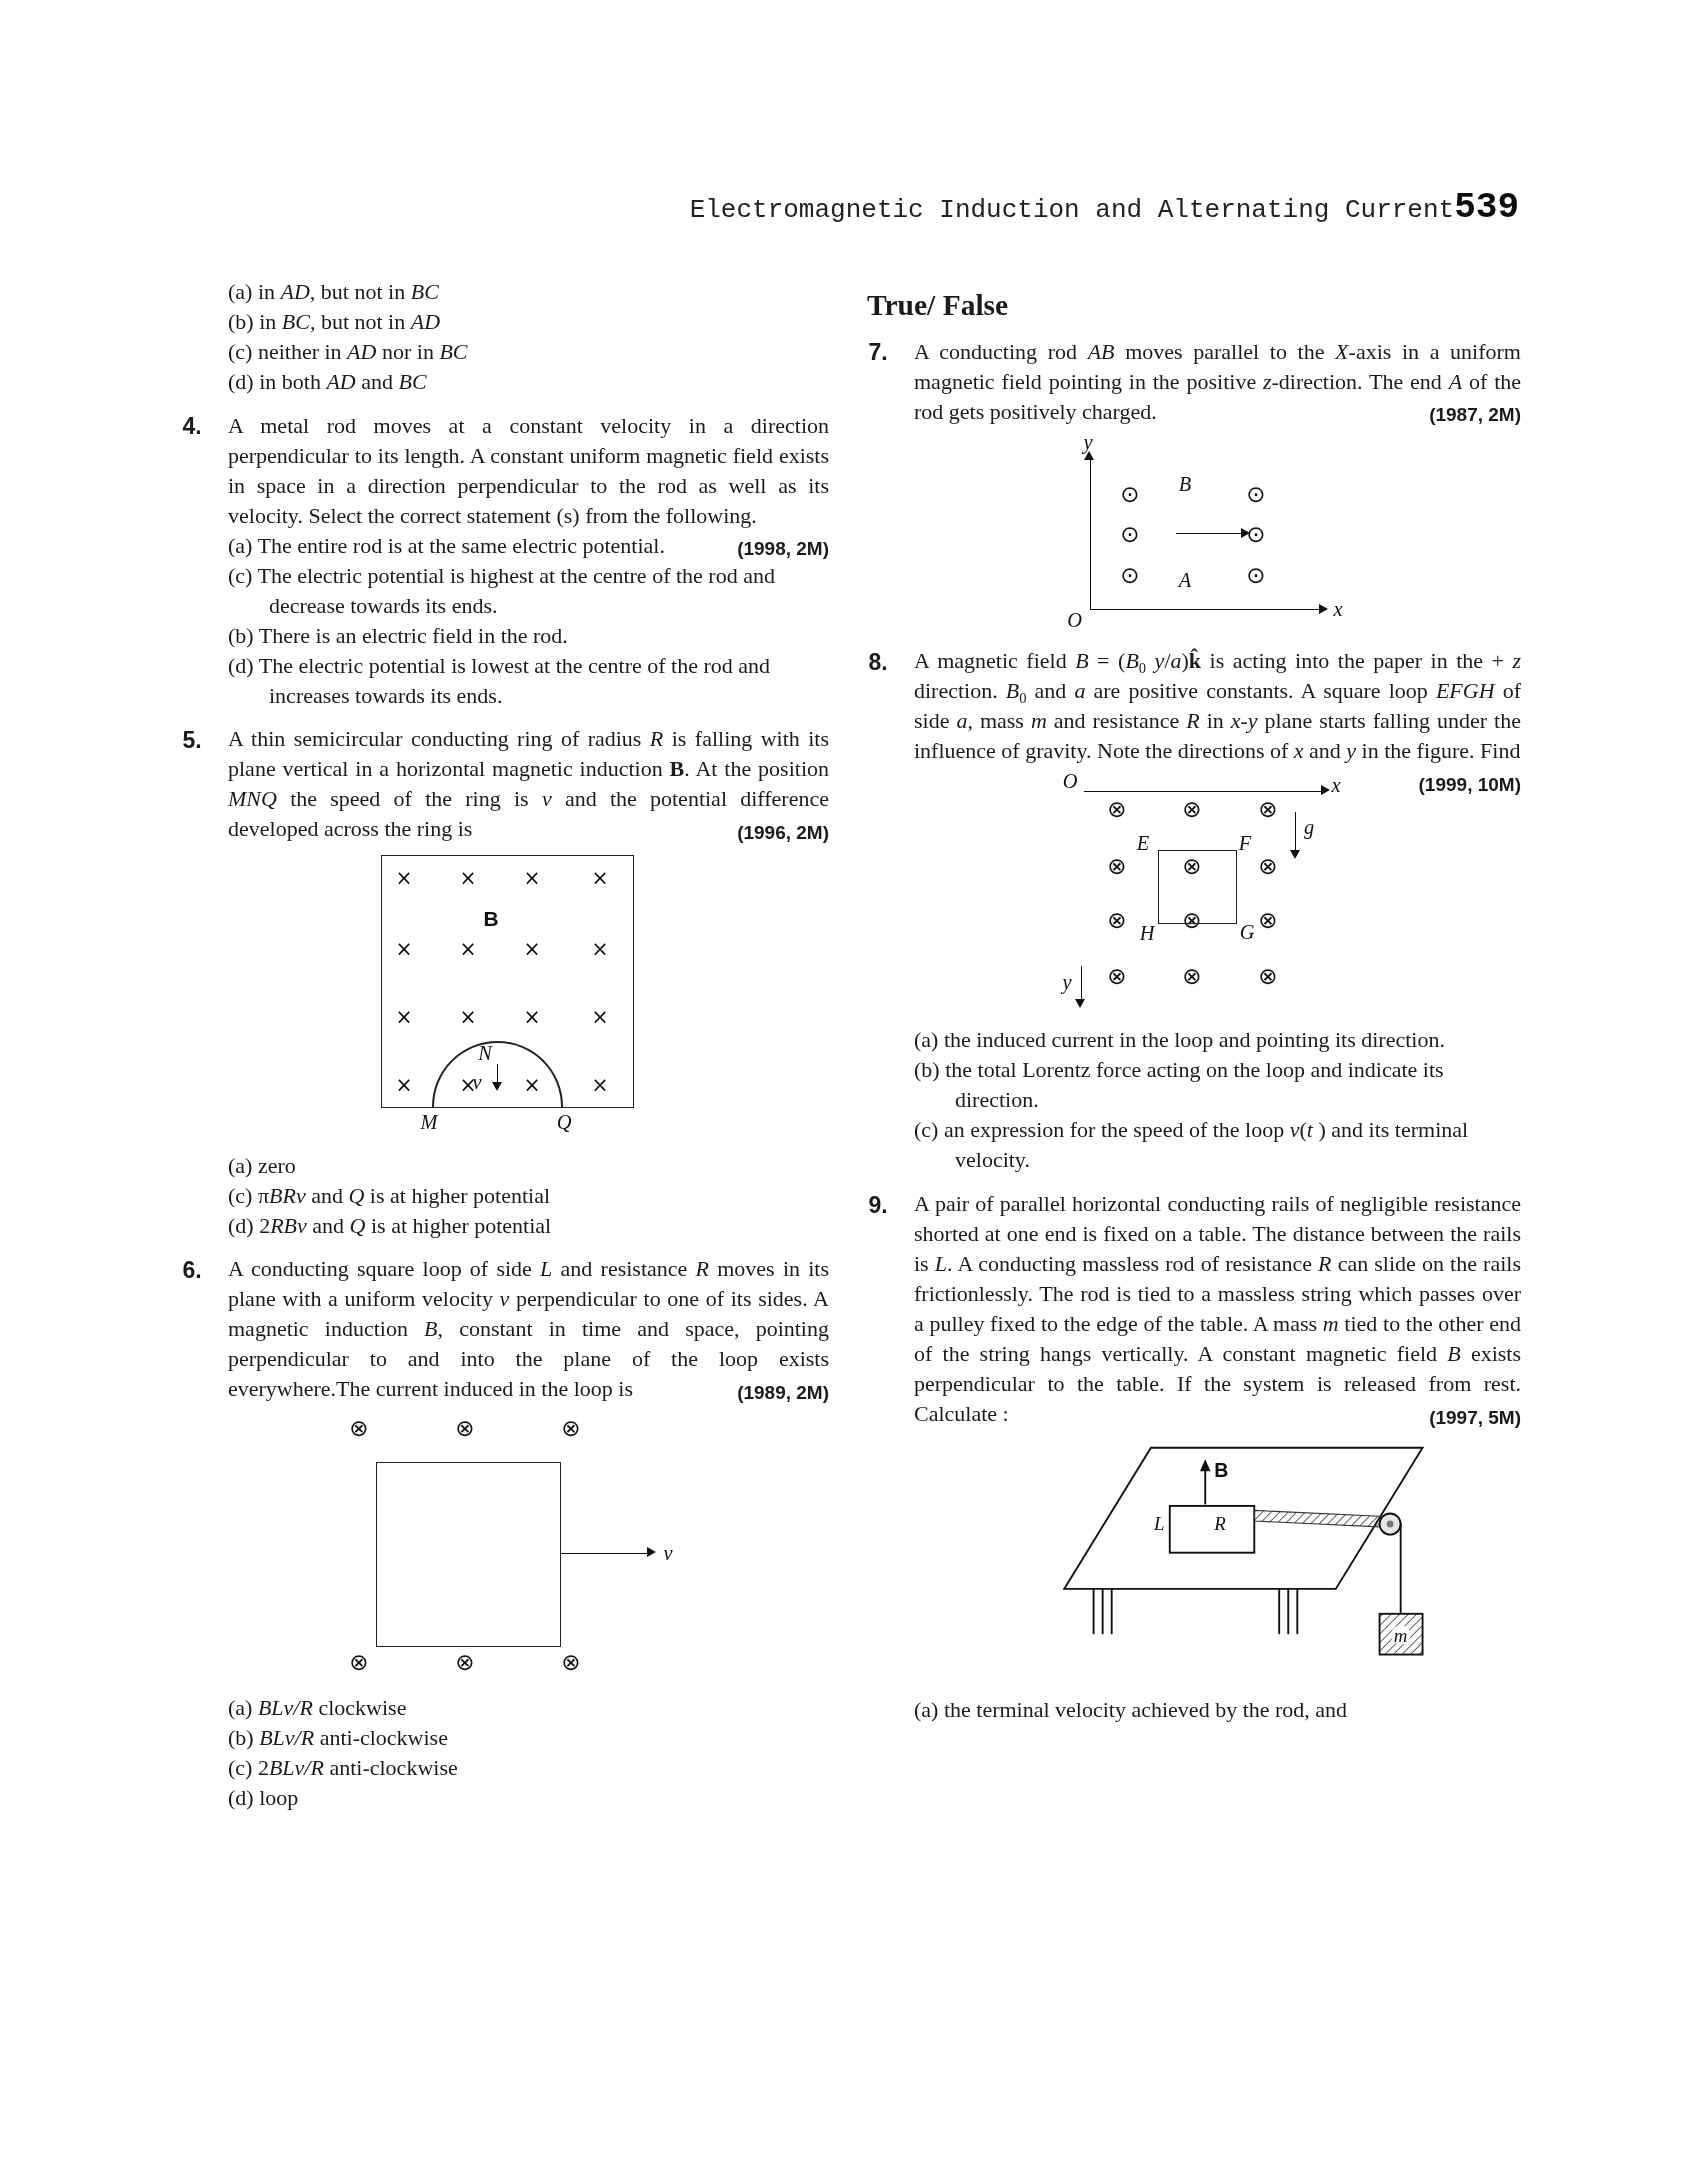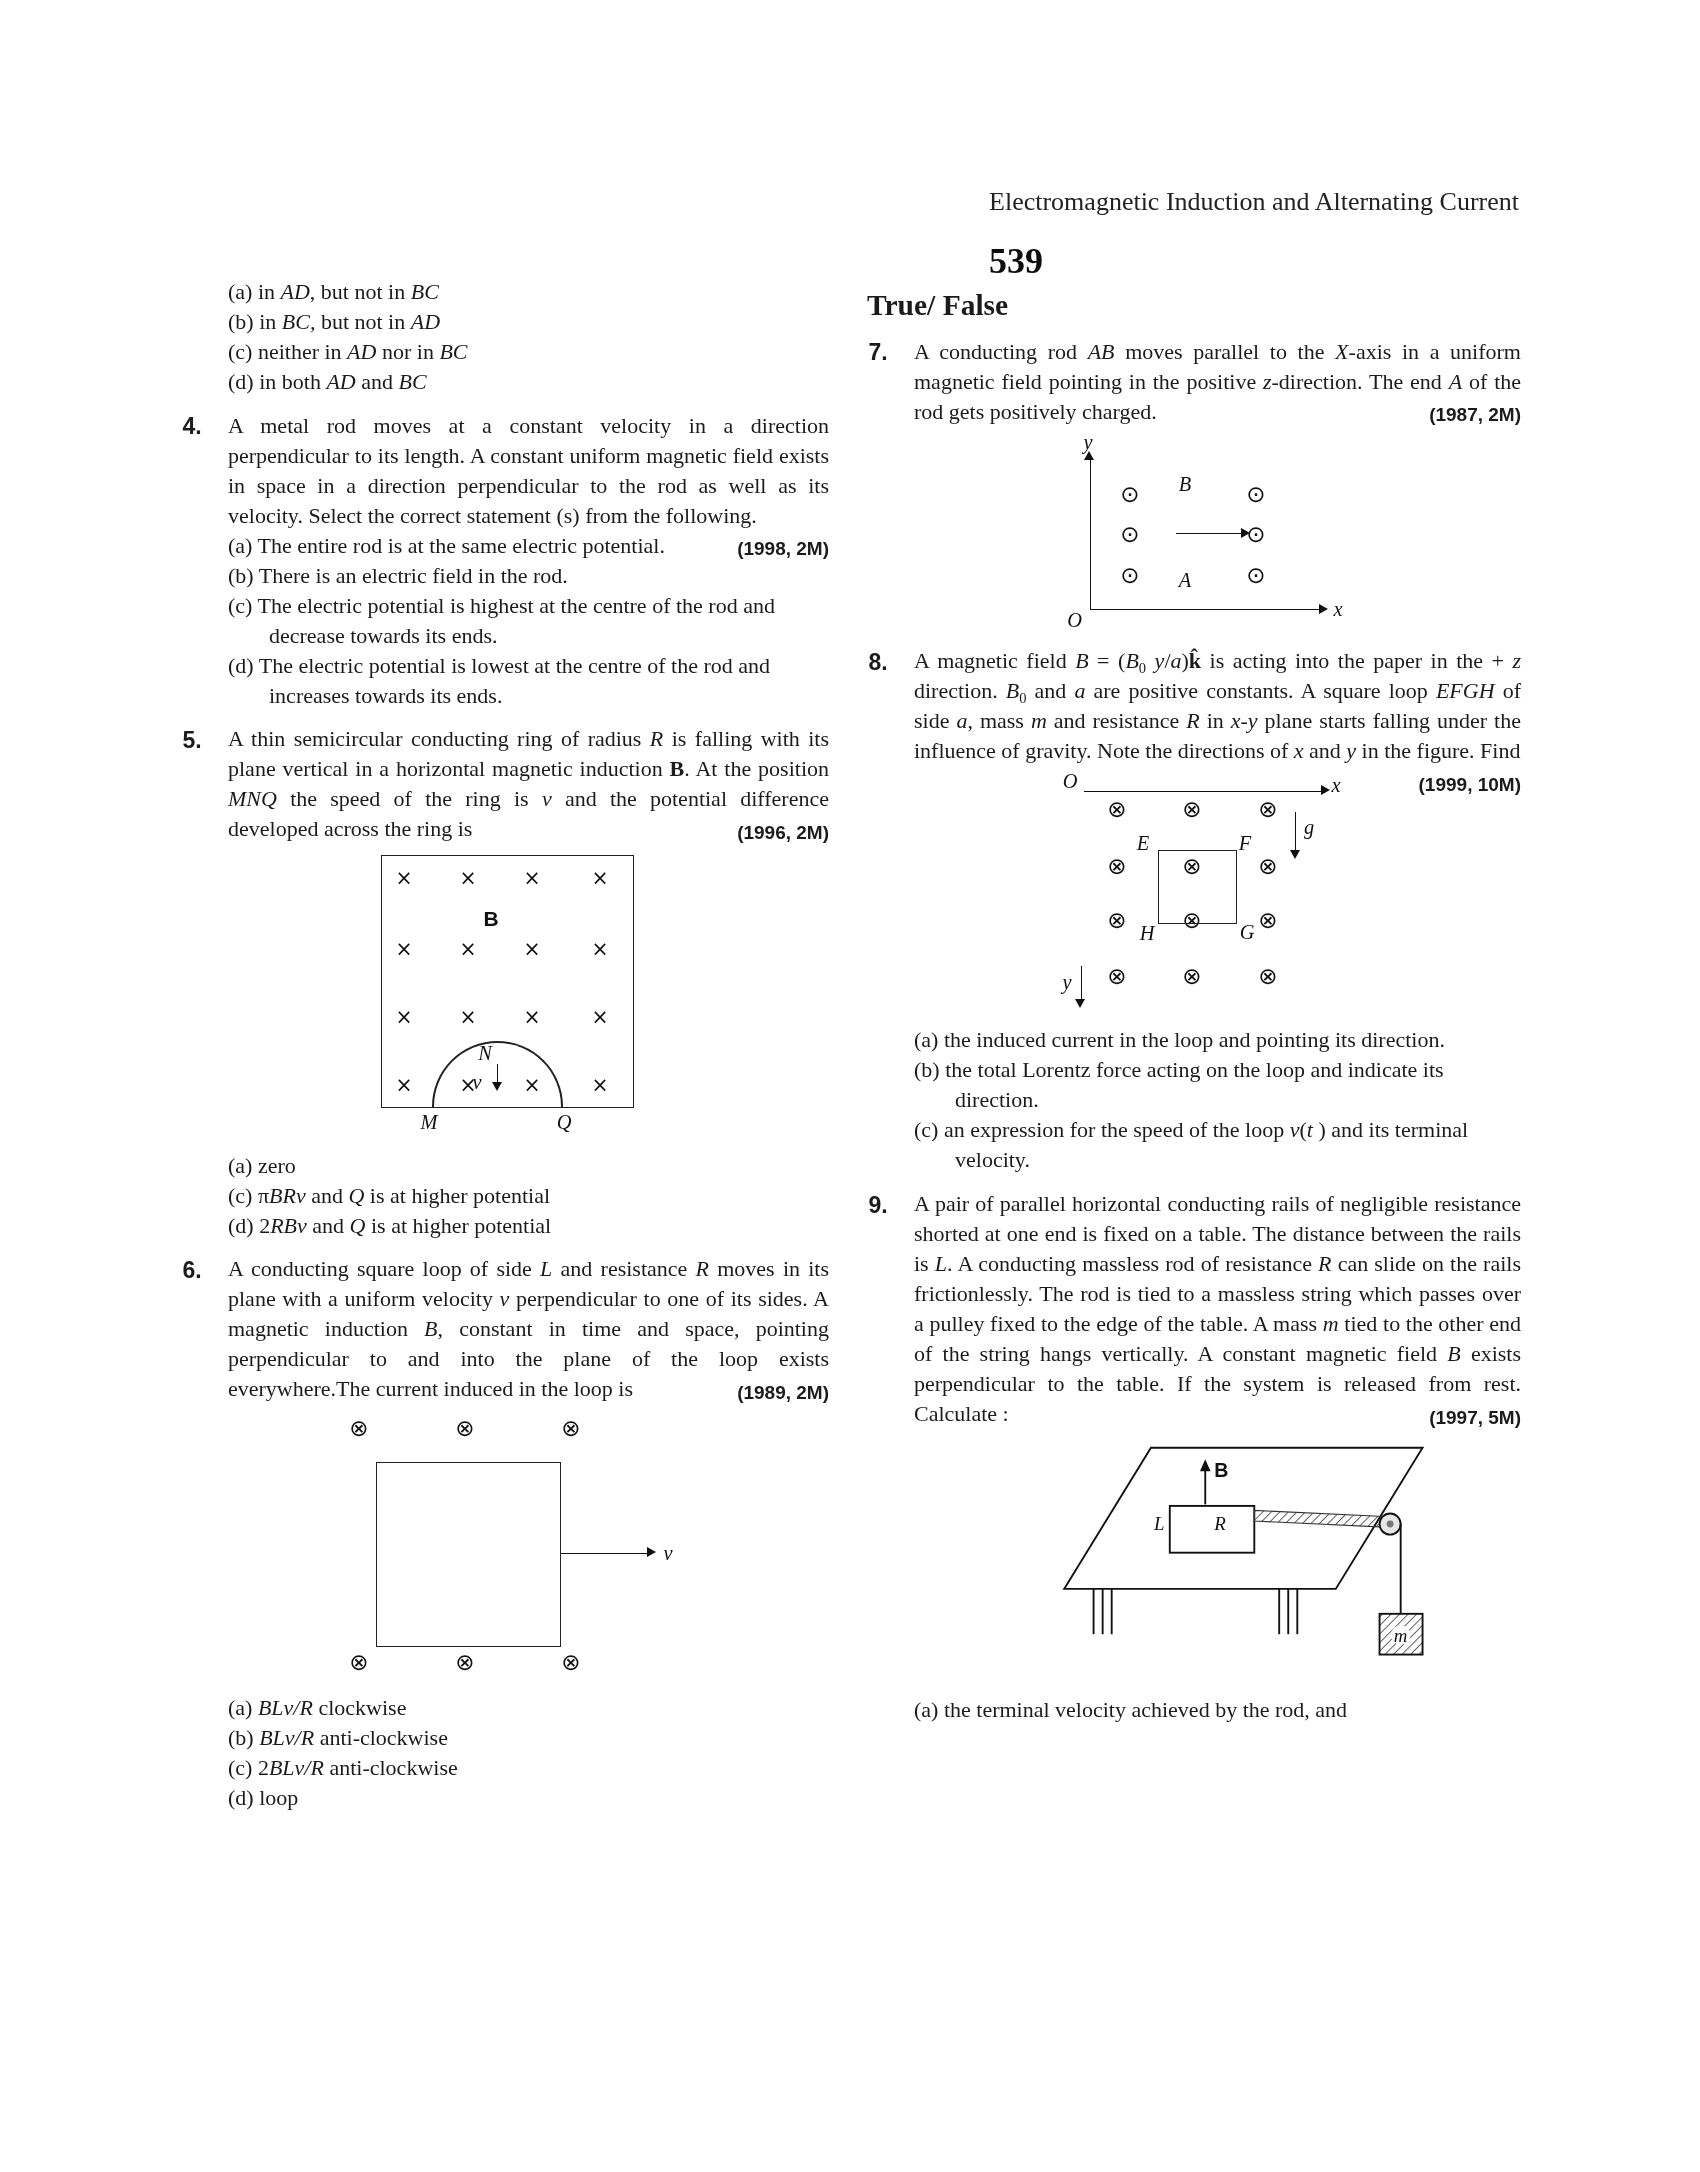--- a/index.html
+++ b/index.html
@@ -1,21 +1,21 @@
 <!DOCTYPE html>
 <html style="font-size:12px"><head>
 <meta charset="utf-8">
 <style>
   * { margin:0; padding:0; box-sizing:border-box; }
   html,body { width:1700px; height:2172px; }
   body { background:#ffffff; color:#1b1b1b; font-family:"Liberation Serif", serif; position:relative; }
   .page { position:absolute; inset:0; background:#fff; }
 
   
-  .hdr { position:absolute; top:187px; right:181px; display:flex; align-items:baseline; gap:23px; font-family:Liberation Serif, serif;flex-direction:column; }
+  .hdr { position:absolute; top:187px; right:181px; display:flex; align-items:baseline; font-family:Liberation Mono, monospace; }
   .hdr-title { font-size:26px; color:#222; }
   .hdr-page { font-size:36px; font-weight:bold; color:#0d0d0d; }
 
   
   .col { position:absolute; font-size:22px; line-height:30px; }
   .col-left  { left:181px;  top:277px; width:648px; }
   .col-right { left:867px; top:284px; width:654px; }
 
   .prev-options { padding-left:47px; }
   .question { position:relative; margin-top:13.6px; }
@@ -83,22 +83,22 @@
       <div class="opt">(c) neither in <i>AD</i> nor in <i>BC</i></div>
       <div class="opt">(d) in both <i>AD</i> and <i>BC</i></div>
     </div>
 
     <section class="question">
       <span class="qnum">4.</span>
       <div class="qbody">
         <p class="qtext"><span>A metal rod moves at a constant velocity in a direction perpendicular to its length. A constant uniform magnetic field exists in space in a direction perpendicular to the rod as well as its velocity. Select the correct statement (s) from the following.</span><span class="tag">(1998, 2M)</span></p>
         <div>
           <div class="opt">(a) The entire rod is at the same electric potential.</div>
+          <div class="opt">(c) The electric potential is highest at the centre of the rod and decrease towards its ends.</div>
           <div class="opt">(b) There is an electric field in the rod.</div>
-          <div class="opt">(c) The electric potential is highest at the centre of the rod and decrease towards its ends.</div>
           <div class="opt">(d) The electric potential is lowest at the centre of the rod and increases towards its ends.</div>
         </div>
       </div>
     </section>
 
     <section class="question">
       <span class="qnum">5.</span>
       <div class="qbody">
         <p class="qtext"><span>A thin semicircular conducting ring of radius <i>R</i> is falling with its plane vertical in a horizontal magnetic induction <b>B</b>. At the position <i>MNQ</i> the speed of the ring is <i>v</i> and the potential difference developed across the ring is</span><span class="tag">(1996, 2M)</span></p>
 

